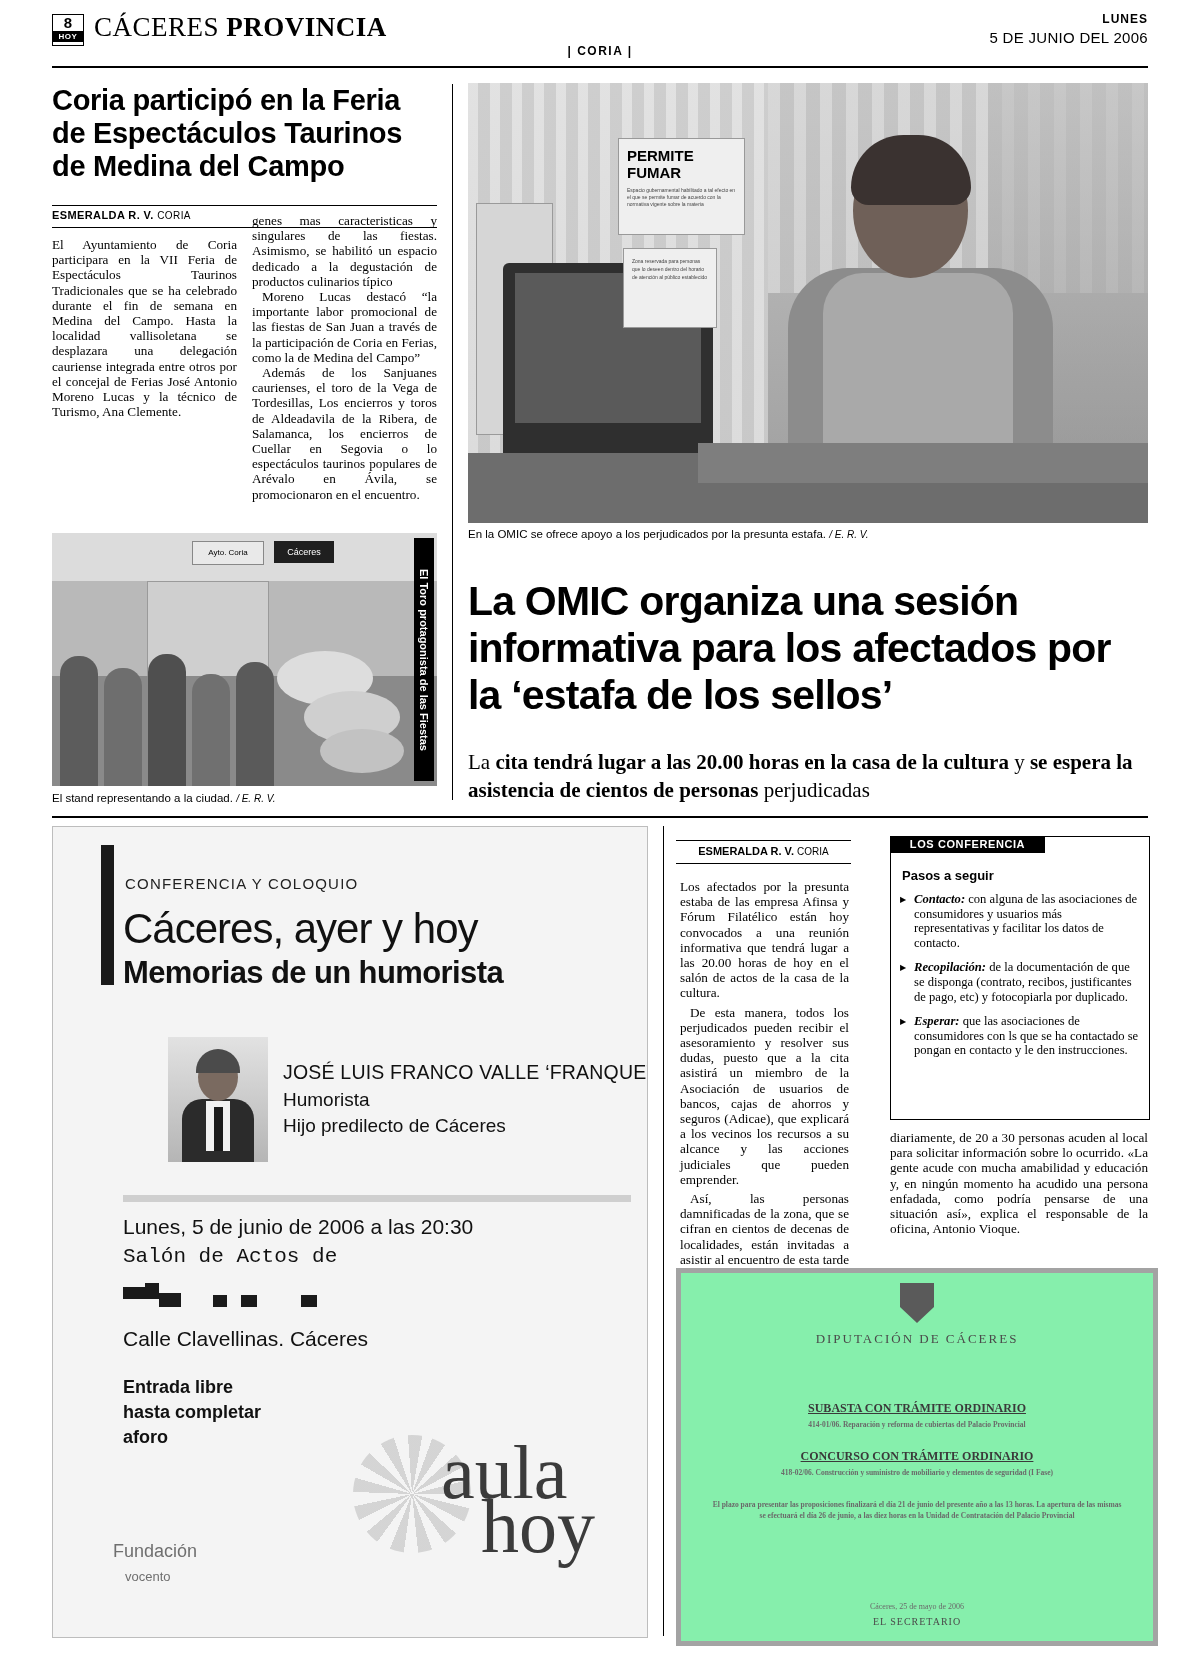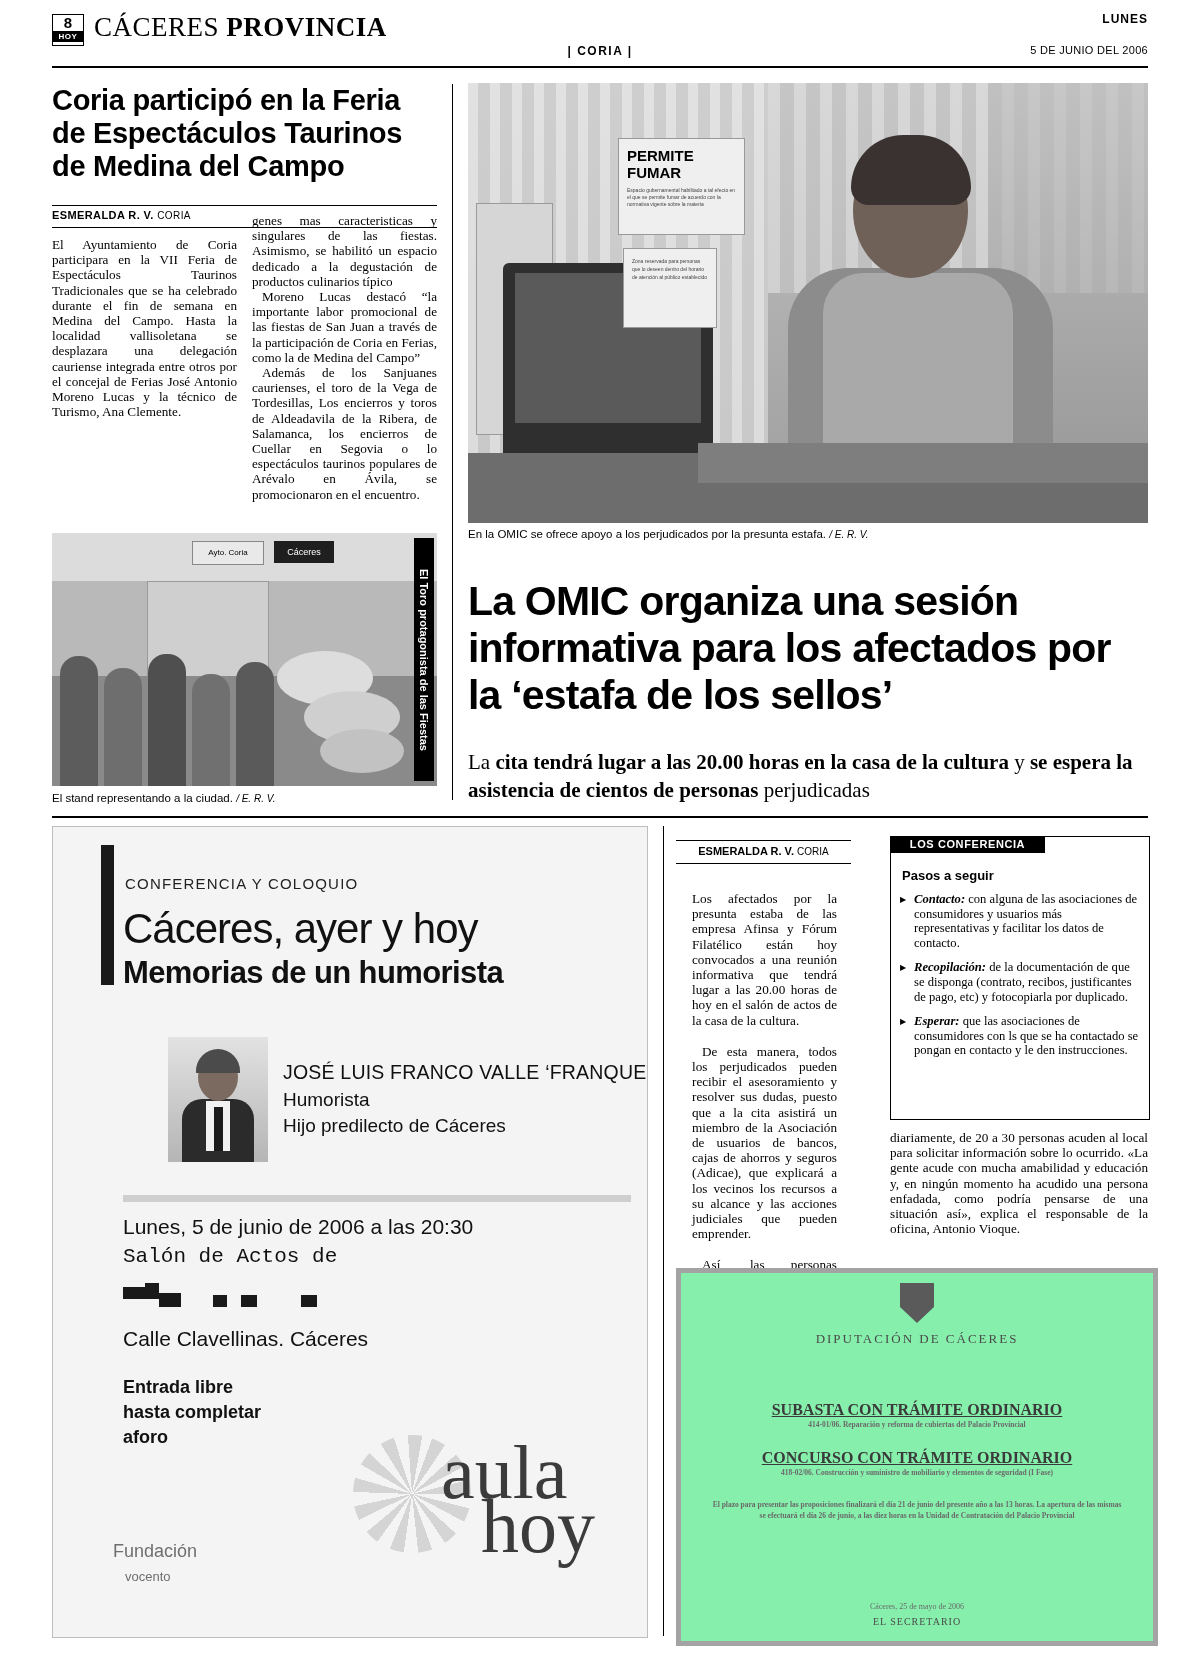--- a/index.html
+++ b/index.html
@@ -29,21 +29,21 @@
     position:absolute; left:42px; top:2px;
     font-family:"Liberation Serif", serif;
     font-size:27px; letter-spacing:.5px;
   }
   .mast-title .b { font-weight:bold; }
   .mast-right {
     position:absolute; right:0; top:2px; text-align:right;
     font-family:"Liberation Sans", sans-serif;
   }
   .mast-day { font-size:12px; font-weight:bold; letter-spacing:1px; }
-  .mast-date { font-size:11px; letter-spacing:.3px; margin-top:18px; }
+  .mast-date { font-size:15px; letter-spacing:.3px; margin-top:3px; }
   .section-tag {
     position:absolute; left:0; top:34px; width:1096px; text-align:center;
     font-family:"Liberation Sans", sans-serif; font-size:12px; font-weight:bold;
     letter-spacing:1.5px;
   }
   .rule-top { position:absolute; left:52px; top:66px; width:1096px; height:2px; background:#000; }
 
   
   .art-head {
     position:absolute; left:52px; top:84px; width:385px;
@@ -231,21 +231,21 @@
     position:absolute; left:676px; top:845px; width:175px; text-align:center;
     font-family:"Liberation Sans", sans-serif; font-size:11px;
   }
   .br-byline b { font-weight:bold; }
   .br-byline span.loc { font-size:10px; }
   .br-byline-rule2 { position:absolute; left:676px; top:863px; width:175px; height:1px; background:#000; }
   .br-col {
     position:absolute; left:676px; top:875px; width:177px;
     font-size:13.2px; line-height:15.2px; text-align:justify;
   }
-  .br-col p { margin:16px; text-indent:10px; }
+  .br-col p { margin:4px; text-indent:10px; }
   .br-col p.first { text-indent:0; }
 
   .box-perj {
     position:absolute; left:890px; top:836px; width:258px; height:282px;
     border:1px solid #000; background:#fff;
   }
   .box-perj-title {
     position:absolute; left:890px; top:836px; width:155px; height:17px; background:#000; color:#fff;
     font-family:"Liberation Sans", sans-serif; font-size:11px; font-weight:bold; letter-spacing:.6px;
     text-align:center; line-height:17px;
@@ -282,21 +282,21 @@
   }
   .notice-head {
     position:absolute; left:0; top:58px; width:472px; text-align:center;
     font-family:"Liberation Serif", serif; font-size:13px; letter-spacing:2px; color:#4a4a4a;
   }
   .notice-line {
     position:absolute; left:30px; width:412px; text-align:center;
     font-family:"Liberation Serif", serif; color:#6a6a6a;
   }
   .nl1 { top:82px; font-size:7.5px; line-height:11px; }
-  .nh { font-weight:bold; text-decoration:underline; color:#3a3a3a; font-size:16px; }
+  .nh { font-weight:bold; text-decoration:underline; color:#3a3a3a; font-size:12px; }
   .nb { font-size:7.5px; line-height:11px; color:#6a6a6a;font-weight:bold; }
   .notice-foot {
     position:absolute; left:0; bottom:14px; width:472px; text-align:center;
     font-family:Liberation Serif, serif; font-size:10px; letter-spacing:1px; color:#4a4a4a;
   }
   .notice-sig {
     position:absolute; left:0; bottom:30px; width:472px; text-align:center;
     font-family:"Liberation Serif", serif; font-size:8px; color:#6a6a6a;
   }
 </style>

